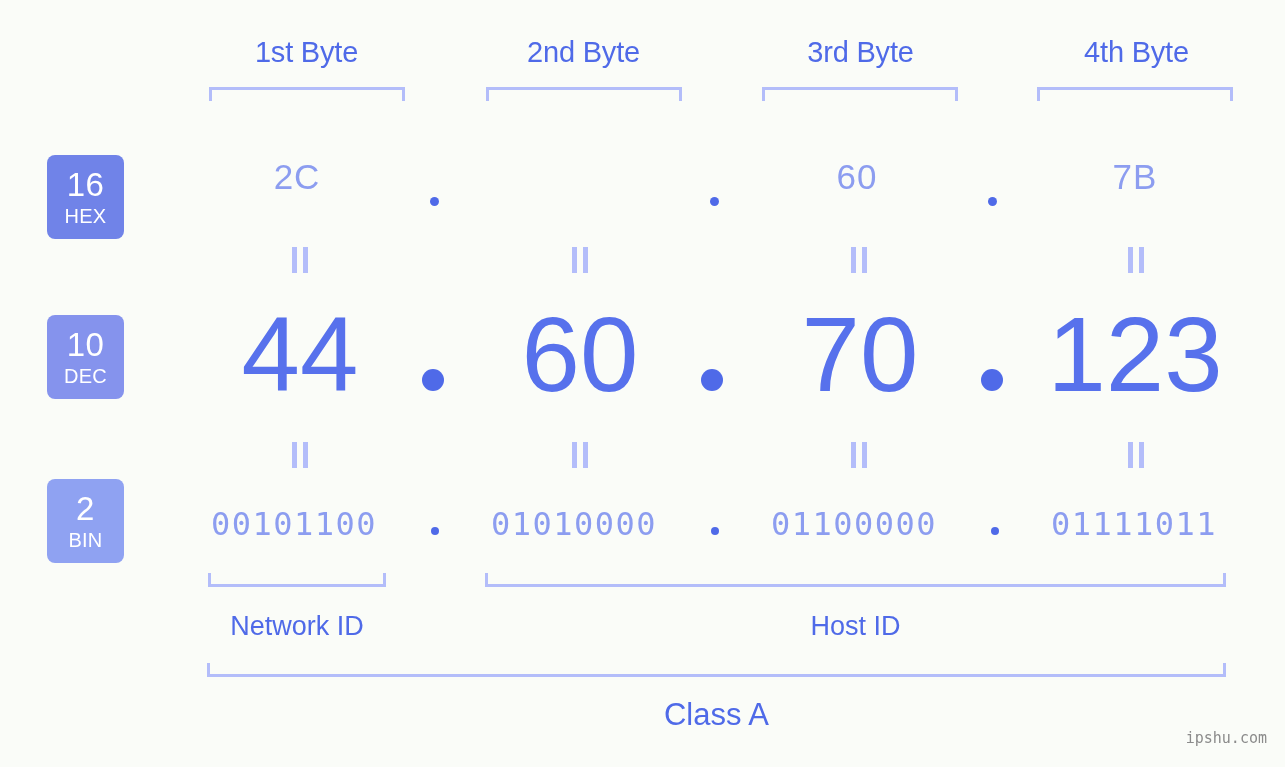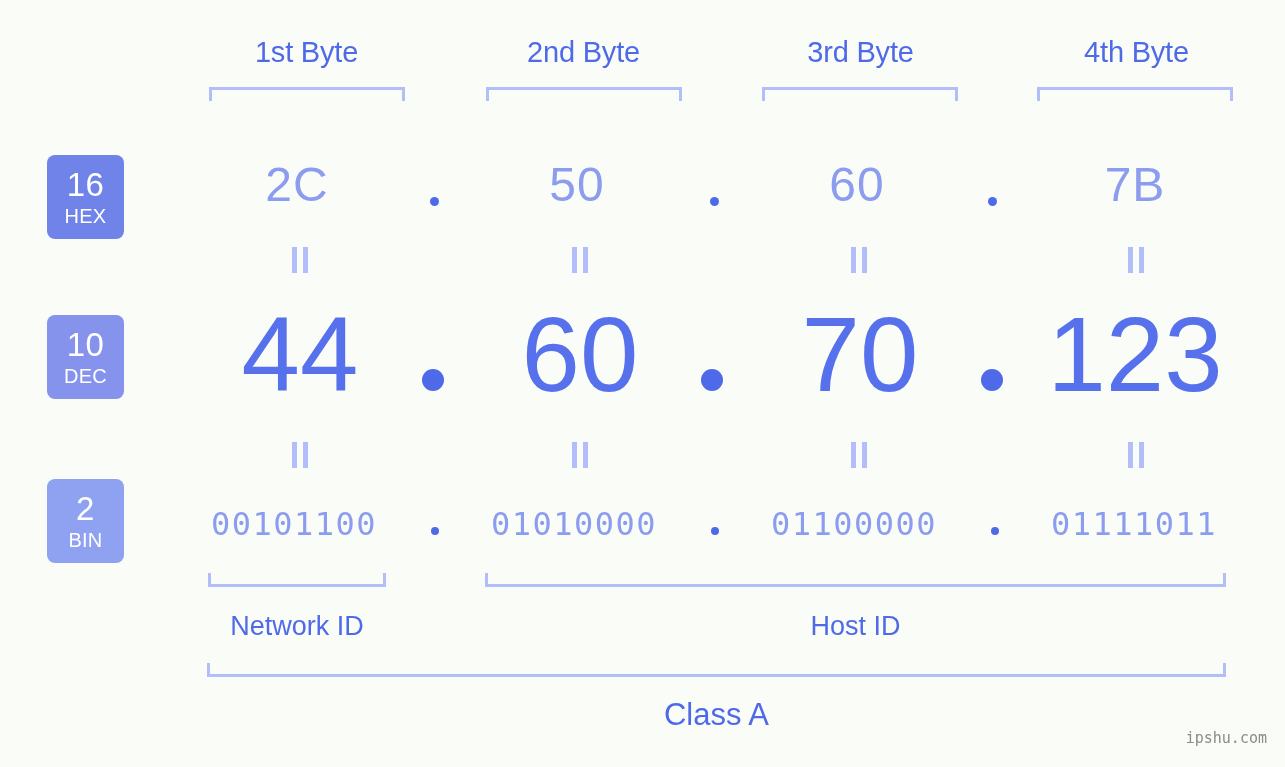--- a/index.html
+++ b/index.html
@@ -62,21 +62,21 @@
 
   .cell{
     position:absolute;
     text-align:center;
     white-space:nowrap;
   }
 
   
   .hex-val{
     color:#8c9df0;
-    font-size:48px;
+    font-size:35px;
     font-weight:400;
     letter-spacing:1px;
   }
   
   .dec-val{
     color:#5771ec;
     font-size:105px;
     font-weight:400;
     letter-spacing:0px;
   }
@@ -161,21 +161,20 @@
     <span class="num">10</span>
     <span class="nm">DEC</span>
   </div>
   <div class="badge" id="badge-bin">
     <span class="num">2</span>
     <span class="nm">BIN</span>
   </div>
 
   <div class="cell hex-val" style="left:199px;top:157px;width:196px;">2C</div>
   <div class="dot small" style="left:430px;top:197px;"></div>
-  <div class="cell hex-val" style="left:479px;top:157px;width:196px;">50</div>
   <div class="dot small" style="left:710px;top:197px;"></div>
   <div class="cell hex-val" style="left:759px;top:157px;width:196px;">60</div>
   <div class="dot small" style="left:988px;top:197px;"></div>
   <div class="cell hex-val" style="left:1037px;top:157px;width:196px;">7B</div>
 
   <div class="eq" style="left:291px;top:247px;">
       <i></i>
       <i></i>
     </div>
   <div class="eq" style="left:571px;top:247px;">

